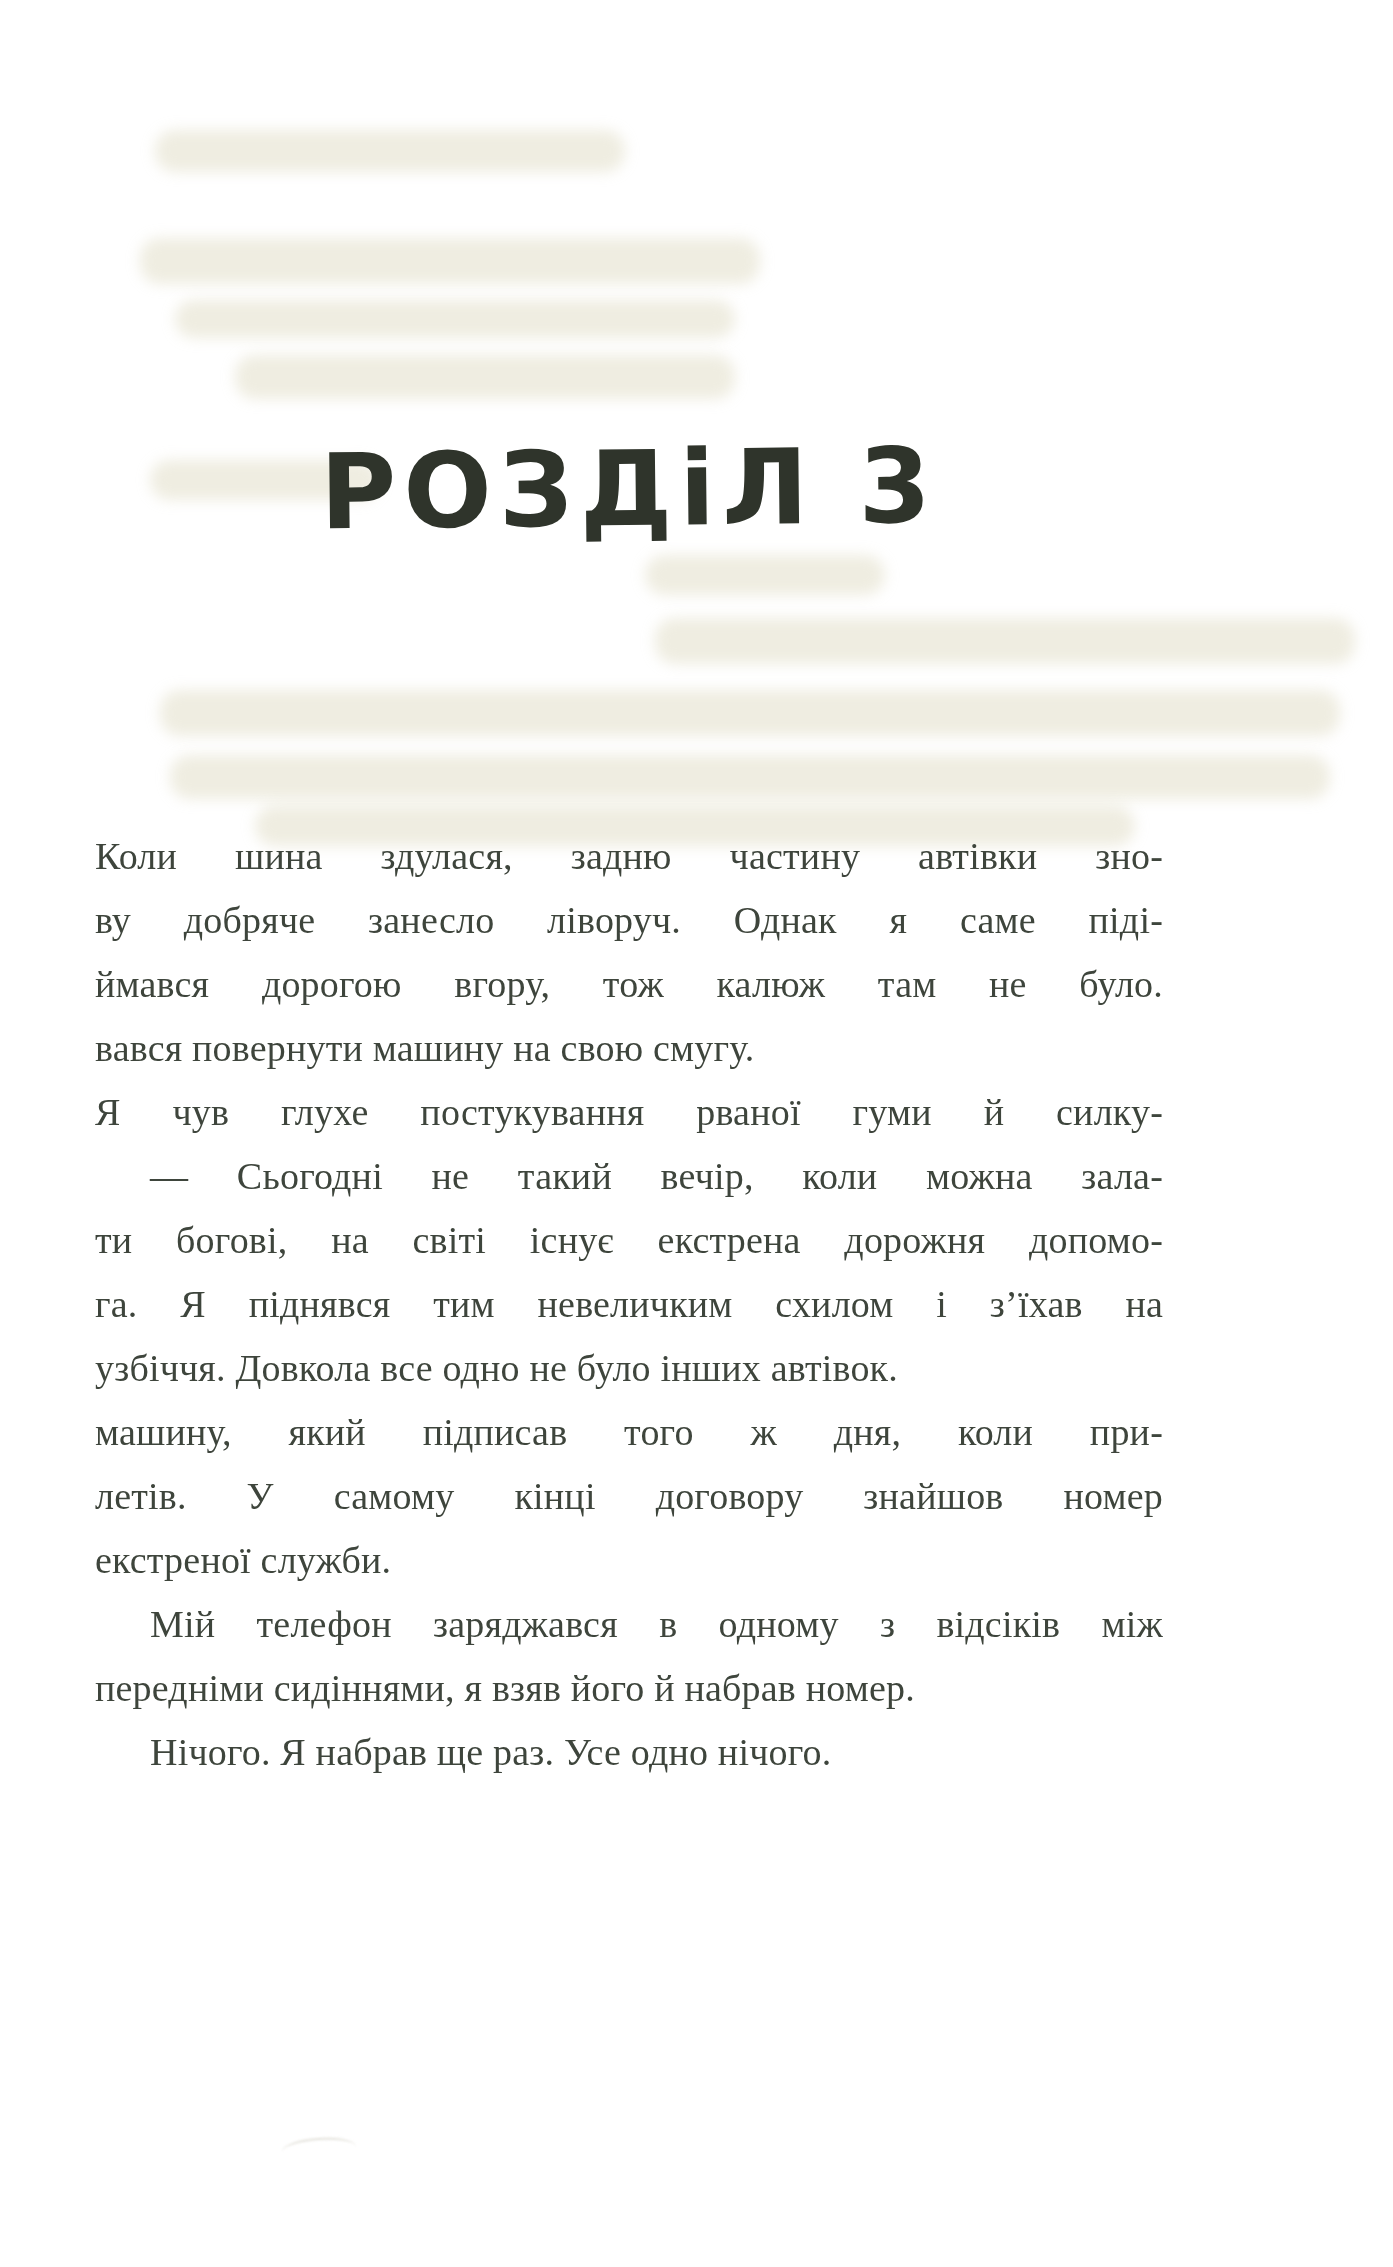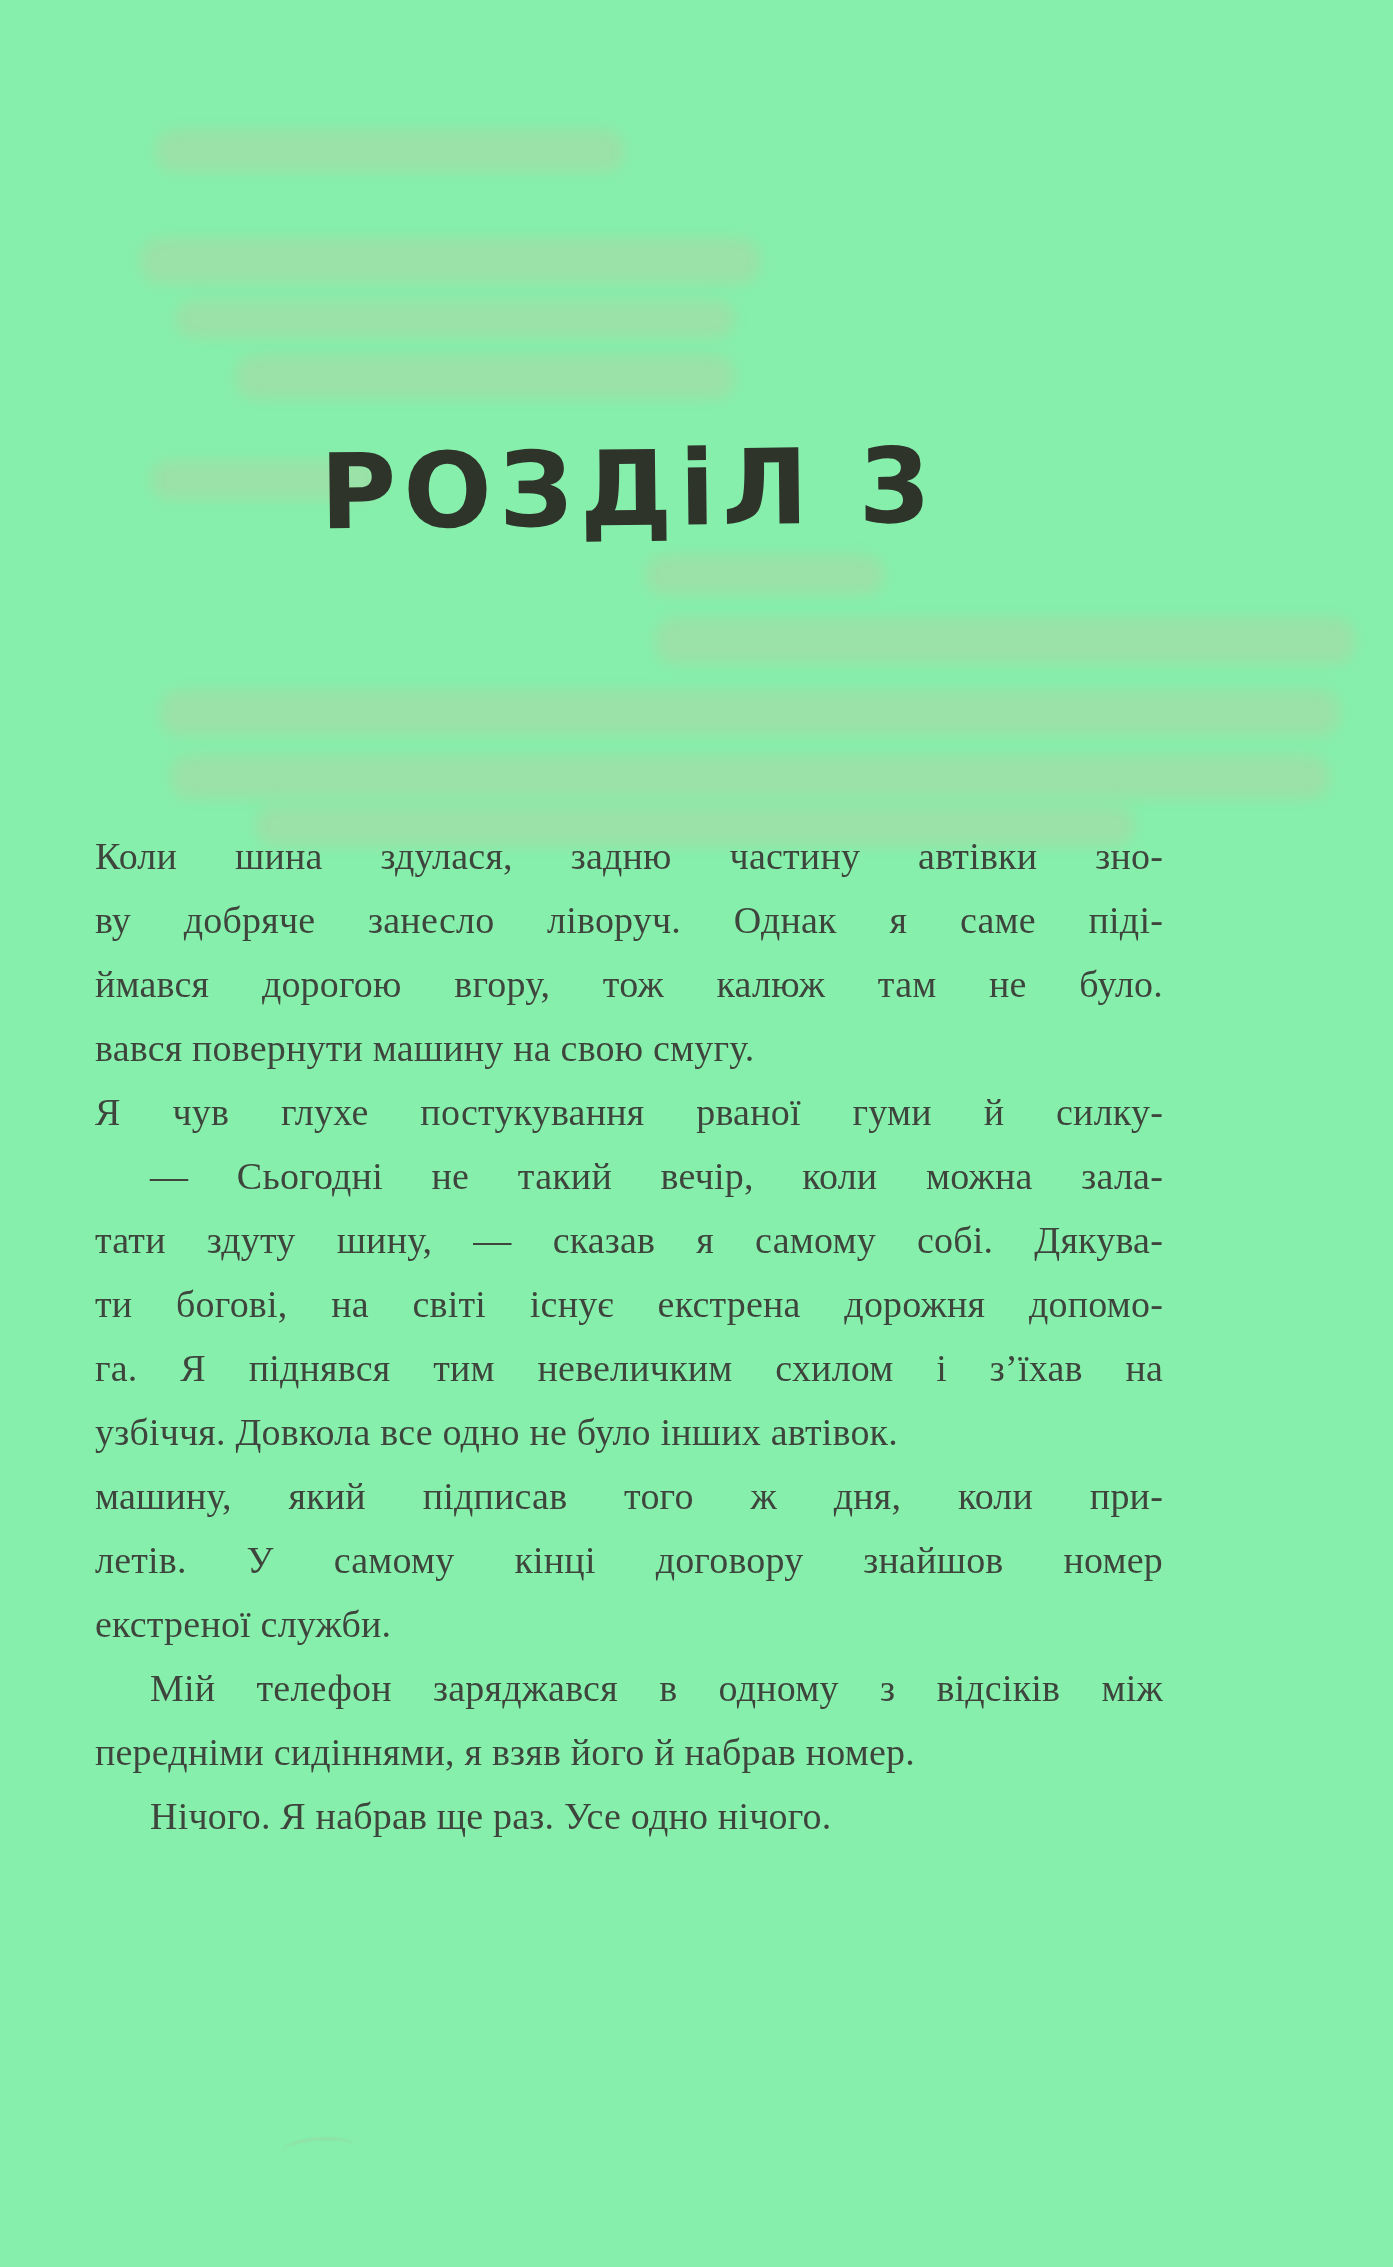--- a/index.html
+++ b/index.html
@@ -5,21 +5,21 @@
   html, body {
     margin: 0;
     padding: 0;
     background: #e8e6de;
   }
   #page {
     position: relative;
     width: 1393px;
     height: 2267px;
     margin: 0 auto;
-    background: #86efac;
+    background: #ffffff;
     overflow: hidden;
     font-family: "Liberation Serif", serif;
   }
   
   .bleed {
     position: absolute;
     border-radius: 20px;
     background: rgba(203, 196, 156, 0.30);
     filter: blur(7px);
     pointer-events: none;
@@ -92,21 +92,20 @@
 
   <div id="chapter-title">РОЗДіЛ 3</div>
 
   <div id="body-text">
       <div class="line">Коли шина здулася, задню частину автівки зно-</div>
       <div class="line">ву добряче занесло ліворуч. Однак я саме піді-</div>
       <div class="line">ймався дорогою вгору, тож калюж там не було.</div>
       <div class="line para-end">вався повернути машину на свою смугу.</div>
       <div class="line">Я чув глухе постукування рваної гуми й силку-</div>
       <div class="line indent">— Сьогодні не такий вечір, коли можна зала-</div>
-      <div class="line">тати здуту шину, — сказав я самому собі. Дякува-</div>
       <div class="line">ти богові, на світі існує екстрена дорожня допомо-</div>
       <div class="line">га. Я піднявся тим невеличким схилом і з’їхав на</div>
       <div class="line para-end">узбіччя. Довкола все одно не було інших автівок.</div>
       <div class="line">машину, який підписав того ж дня, коли при-</div>
       <div class="line">летів. У самому кінці договору знайшов номер</div>
       <div class="line para-end">екстреної служби.</div>
       <div class="line indent">Мій телефон заряджався в одному з відсіків між</div>
       <div class="line para-end">передніми сидіннями, я взяв його й набрав номер.</div>
       <div class="line indent para-end">Нічого. Я набрав ще раз. Усе одно нічого.</div>
     </div>

